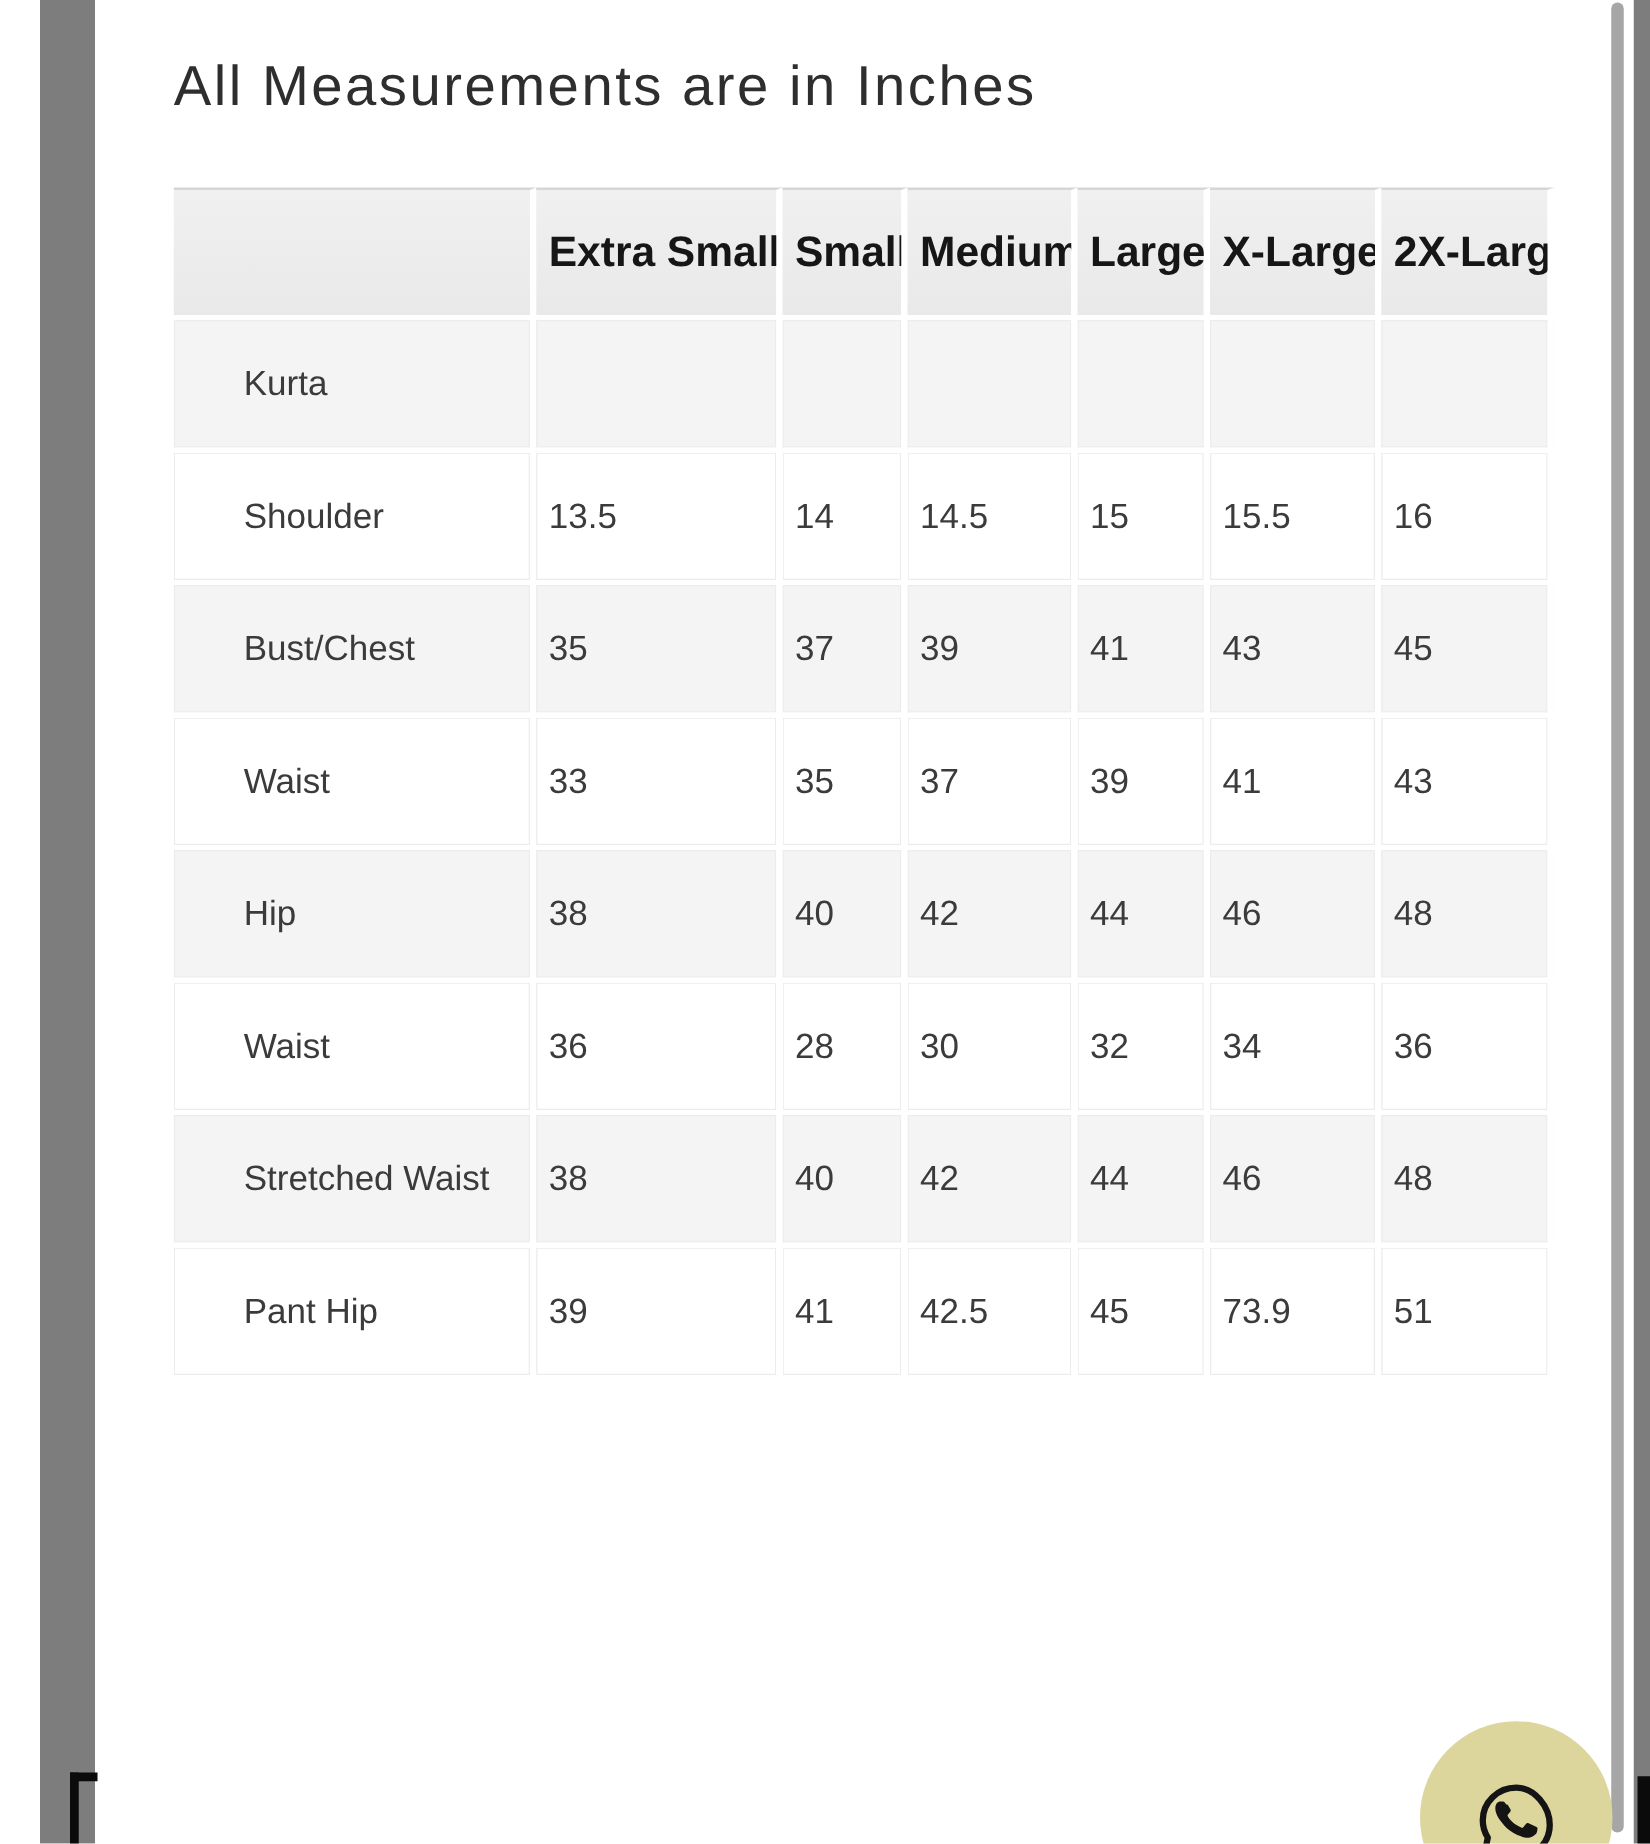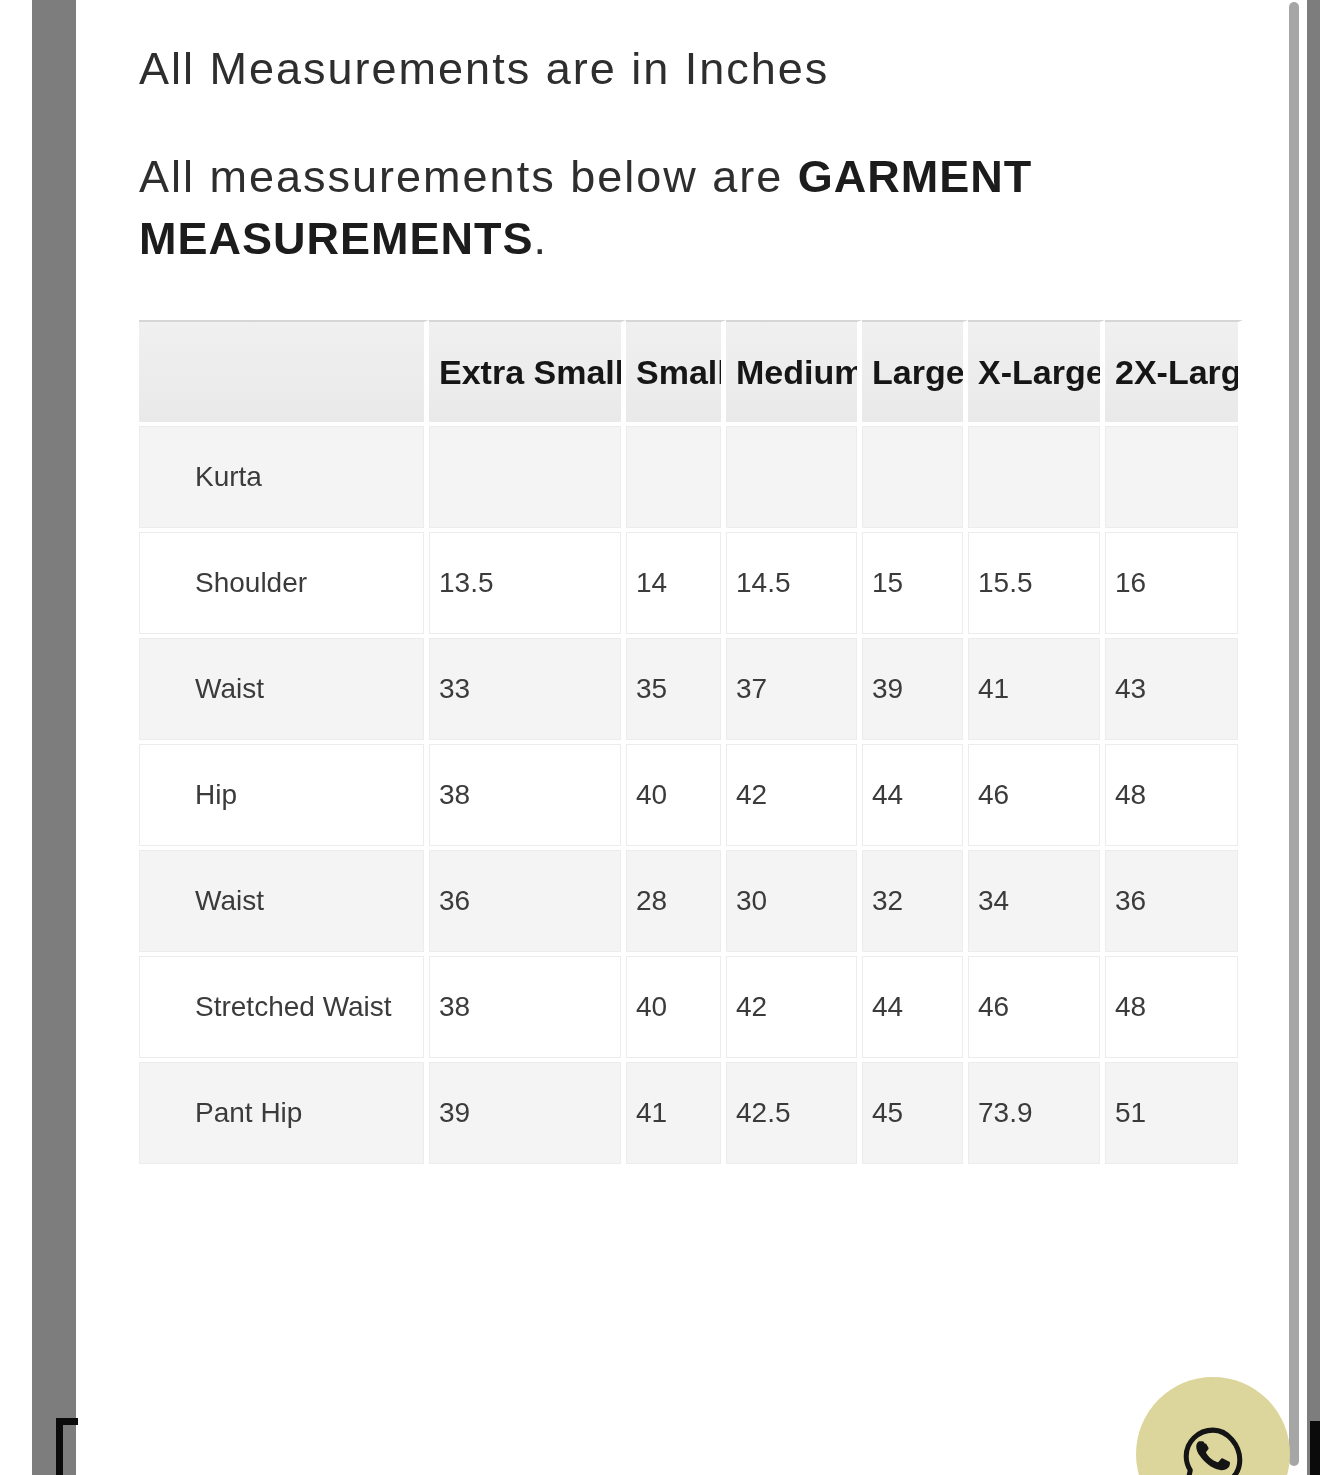--- a/index.html
+++ b/index.html
@@ -89,21 +89,20 @@
   }
   .wa-btn svg{width:70px;height:70px;margin-top:8px;}
 </style>
 </head>
 <body>
 
 <div class="screen" style="--accent: #dcd69c; --backdrop: #7d7d7d; --scrollbar: #a6a6a6; --header-bg: #e9e9e9; --row-alt: #f4f4f4;">
 
   <div class="content">
     <p class="heading">All Measurements are in Inches</p>
-    <p class="paragraph"><span>All meassurements below are </span><b>GARMENT MEASUREMENTS</b><span>.</span></p>
 
     <div class="table-wrap">
       <table class="size-chart">
         <colgroup>
             <col style="width: 290px;">
             <col style="width: 197px;">
             <col style="width: 100px;">
             <col style="width: 136px;">
             <col style="width: 106px;">
             <col style="width: 137px;">
@@ -133,20 +132,29 @@
             <tr>
               <td>Shoulder</td>
               <td>13.5</td>
               <td>14</td>
               <td>14.5</td>
               <td>15</td>
               <td>15.5</td>
               <td>16</td>
             </tr>
             <tr>
+              <td>Bust/Chest</td>
+              <td>35</td>
+              <td>37</td>
+              <td>39</td>
+              <td>41</td>
+              <td>43</td>
+              <td>45</td>
+            </tr>
+            <tr>
               <td>Waist</td>
               <td>33</td>
               <td>35</td>
               <td>37</td>
               <td>39</td>
               <td>41</td>
               <td>43</td>
             </tr>
             <tr>
               <td>Hip</td>

